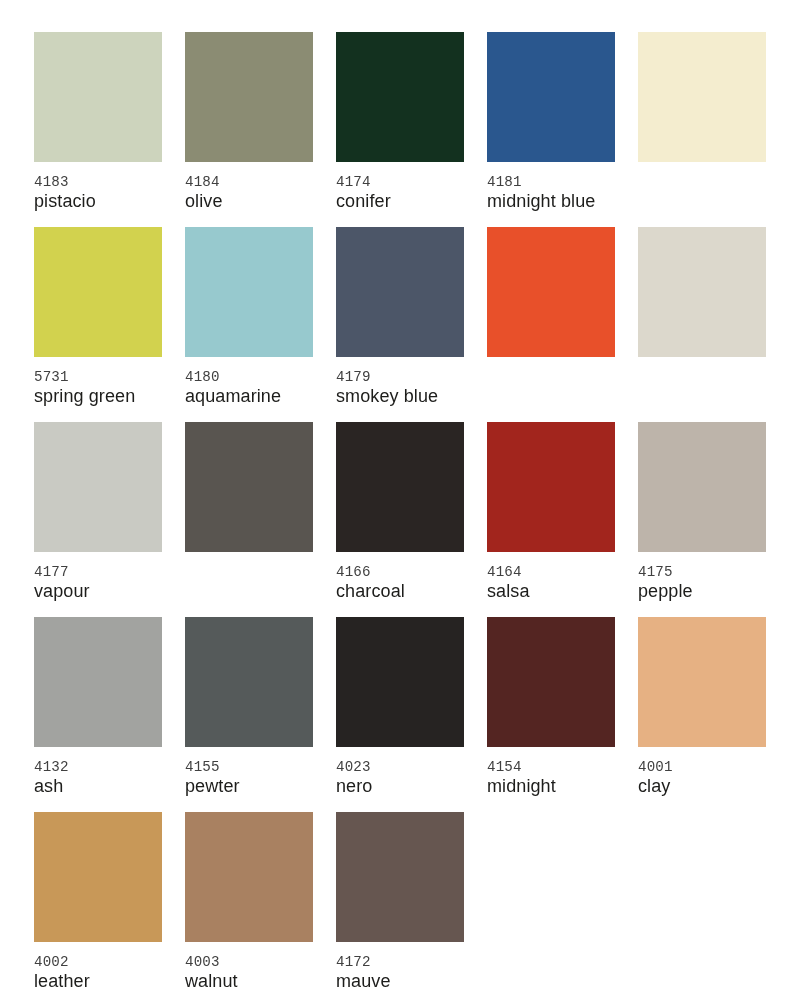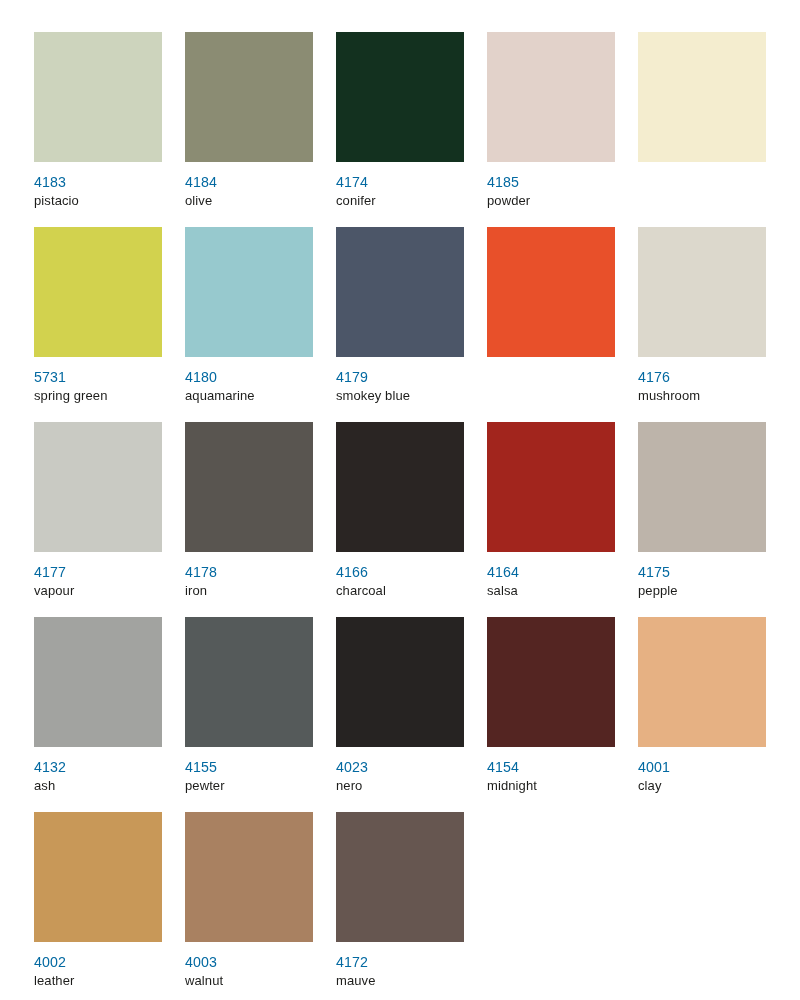--- a/index.html
+++ b/index.html
@@ -45,27 +45,28 @@
   .swatch-label {
     position: absolute;
     left: 0;
     top: 141px;
     width: 150px;
     line-height: 18.5px;
   }
   .swatch-code {
     display: block;
     font-size: 14.2px;
-    color: #0369a1;
+    color: #404040;
     letter-spacing: 0.15px;
     white-space: nowrap;
+    font-family: Liberation Mono, monospace;
   }
   .swatch-name {
     display: block;
-    font-size: 13px;
+    font-size: 18px;
     color: #1d1d1b;
     letter-spacing: 0.1px;
     white-space: nowrap;
   }
 </style>
 </head>
 <body style="background: rgb(255, 255, 255); color: rgb(29, 29, 27);">
 
 <div id="swatch-chart">
   <div class="swatch-grid">
@@ -84,24 +85,24 @@
         </div>
       </div>
       <div class="swatch-cell">
         <div class="swatch-chip" style="background-color: rgb(19, 49, 31);"></div>
         <div class="swatch-label">
           <span class="swatch-code">4174</span>
           <span class="swatch-name">conifer</span>
         </div>
       </div>
       <div class="swatch-cell">
-        <div class="swatch-chip" style="background-color: rgb(226, 210, 202);"></div>
-        <div class="swatch-label">
-          <span class="swatch-code">4185</span>
-          <span class="swatch-name">powder</span>
+        <div class="swatch-chip" style="background-color: rgb(42, 87, 142);"></div>
+        <div class="swatch-label">
+          <span class="swatch-code">4181</span>
+          <span class="swatch-name">midnight blue</span>
         </div>
       </div>
       <div class="swatch-cell">
         <div class="swatch-chip" style="background-color: rgb(244, 237, 207);"></div>
       </div>
       <div class="swatch-cell">
         <div class="swatch-chip" style="background-color: rgb(210, 210, 78);"></div>
         <div class="swatch-label">
           <span class="swatch-code">5731</span>
           <span class="swatch-name">spring green</span>
@@ -119,38 +120,30 @@
         <div class="swatch-label">
           <span class="swatch-code">4179</span>
           <span class="swatch-name">smokey blue</span>
         </div>
       </div>
       <div class="swatch-cell">
         <div class="swatch-chip" style="background-color: rgb(232, 80, 42);"></div>
       </div>
       <div class="swatch-cell">
         <div class="swatch-chip" style="background-color: rgb(220, 216, 204);"></div>
-        <div class="swatch-label">
-          <span class="swatch-code">4176</span>
-          <span class="swatch-name">mushroom</span>
-        </div>
       </div>
       <div class="swatch-cell">
         <div class="swatch-chip" style="background-color: rgb(201, 202, 195);"></div>
         <div class="swatch-label">
           <span class="swatch-code">4177</span>
           <span class="swatch-name">vapour</span>
         </div>
       </div>
       <div class="swatch-cell">
         <div class="swatch-chip" style="background-color: rgb(89, 85, 80);"></div>
-        <div class="swatch-label">
-          <span class="swatch-code">4178</span>
-          <span class="swatch-name">iron</span>
-        </div>
       </div>
       <div class="swatch-cell">
         <div class="swatch-chip" style="background-color: rgb(42, 37, 35);"></div>
         <div class="swatch-label">
           <span class="swatch-code">4166</span>
           <span class="swatch-name">charcoal</span>
         </div>
       </div>
       <div class="swatch-cell">
         <div class="swatch-chip" style="background-color: rgb(162, 37, 29);"></div>

